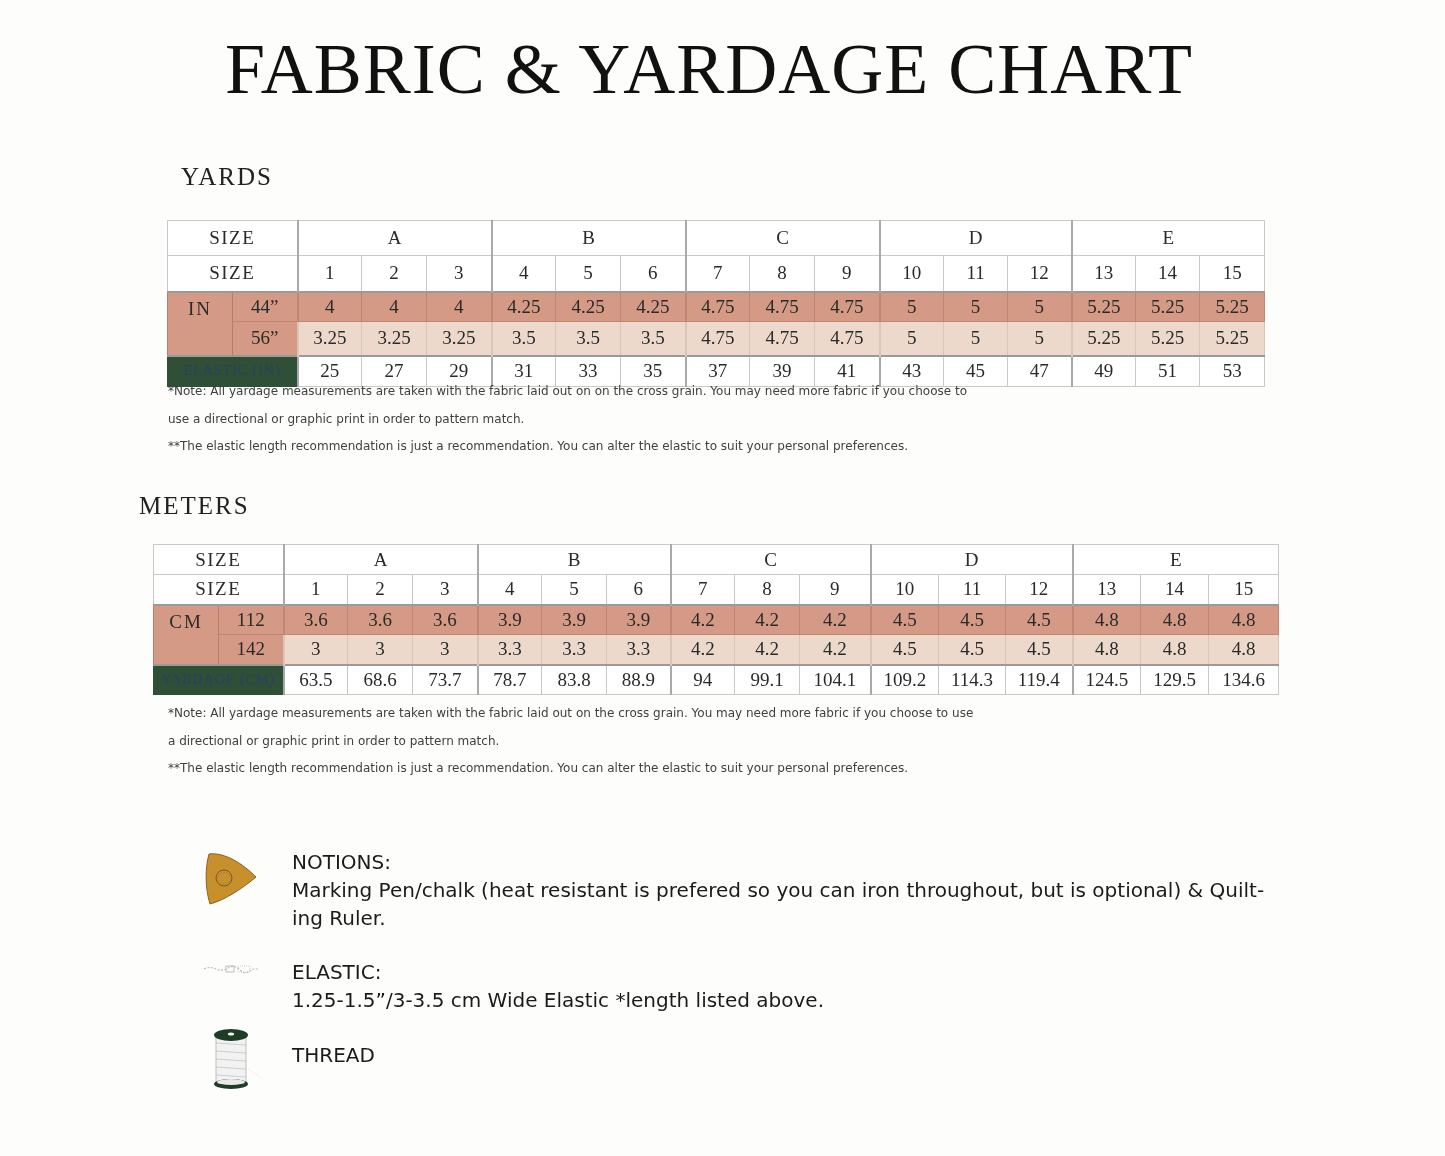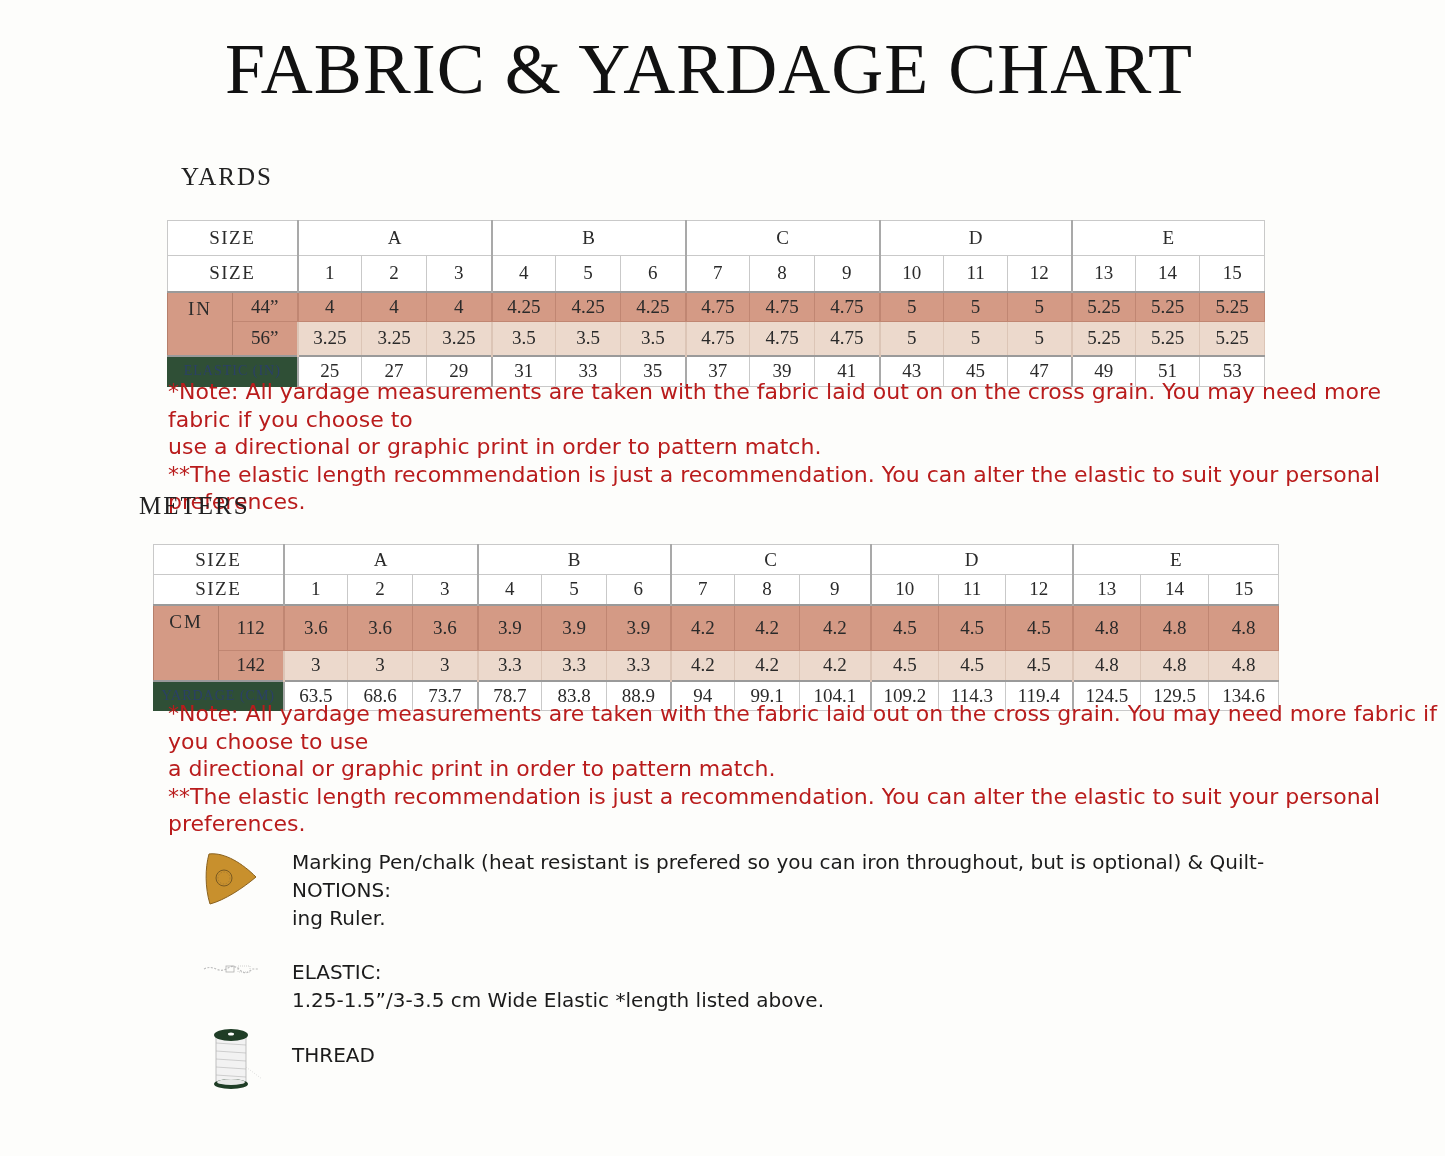--- a/index.html
+++ b/index.html
@@ -28,21 +28,21 @@
   table.chart td.salmon { background: #d49a85; border-color: #c08672; }
   table.chart td.beige { background: #ecd9cc; border-color: #dcc5b6; }
   table.chart td.unit { background: #d49a85; border-color: #b57f6b; vertical-align: top; padding-top: 5px; letter-spacing: 2px; }
   table.chart td.green {
     background: #2f4f36; color: #2b4066; font-size: 14px; letter-spacing: 1px;
     border-color: #2f4f36;
   }
   table.chart tr.topline td { border-top: 2px solid #9a9a9a; }
 
   .note {
-    position: absolute; font-size: 22px; line-height: 27.5px; color: #b91c1c;
+    position: absolute; font-size: 12px; line-height: 27.5px; color: #404040;
   }
   .notion {
     position: absolute; left: 292px; font-size: 20px; line-height: 28px; color: #1b1b1b;
   }
   .icon { position: absolute; }
 </style>
 </head>
 <body>
 
 <h1 class="title serif">FABRIC &amp; YARDAGE CHART</h1>
@@ -202,21 +202,21 @@
     <td class="gb">7</td>
     <td>8</td>
     <td>9</td>
     <td class="gb">10</td>
     <td>11</td>
     <td>12</td>
     <td class="gb">13</td>
     <td>14</td>
     <td>15</td>
   </tr>
-  <tr class="topline" style="height:46px">
+  <tr class="topline" style="height:30px">
     <td rowspan="2" class="unit">CM</td>
     <td class="salmon">112</td>
     <td class="salmon gb">3.6</td>
     <td class="salmon">3.6</td>
     <td class="salmon">3.6</td>
     <td class="salmon gb">3.9</td>
     <td class="salmon">3.9</td>
     <td class="salmon">3.9</td>
     <td class="salmon gb">4.2</td>
     <td class="salmon">4.2</td>
@@ -274,22 +274,22 @@
 </div>
 
 <div class="icon" style="left:203px; top:850px;">
   <svg width="56" height="56" viewBox="0 0 56 56">
     <path d="M6 4 C22 2 40 14 53 27 C40 38 22 50 7 54 C2 38 2 18 6 4 Z" fill="#c8902d" stroke="#8a6220" stroke-width="1"></path>
     <circle cx="21" cy="28" r="8" fill="none" stroke="#7a5a22" stroke-width="1"></circle>
     <circle cx="21" cy="28" r="6" fill="none" stroke="#9a7230" stroke-width="0.6" stroke-dasharray="1.5 1.5"></circle>
   </svg>
 </div>
 <div class="notion sans" style="top:848px;">
+  <div>NOTIONS:</div>
   <div>Marking Pen/chalk (heat resistant is prefered so you can iron throughout, but is optional) &amp; Quilt-</div>
-  <div>NOTIONS:</div>
   <div>ing Ruler.</div>
 </div>
 
 <div class="icon" style="left:202px; top:963px;">
   <svg width="58" height="14" viewBox="0 0 58 14">
     <path d="M2 6 Q8 3 14 6 T26 5 T38 7 T50 6 L56 6" fill="none" stroke="#bdbdbd" stroke-width="1.2" stroke-dasharray="2 1.5"></path>
     <rect x="24" y="3" width="8" height="6" fill="none" stroke="#b0b0b0" stroke-width="0.8"></rect>
     <rect x="36" y="3" width="12" height="6" fill="none" stroke="#c4c4c4" stroke-width="0.8" stroke-dasharray="1 1"></rect>
   </svg>
 </div>

